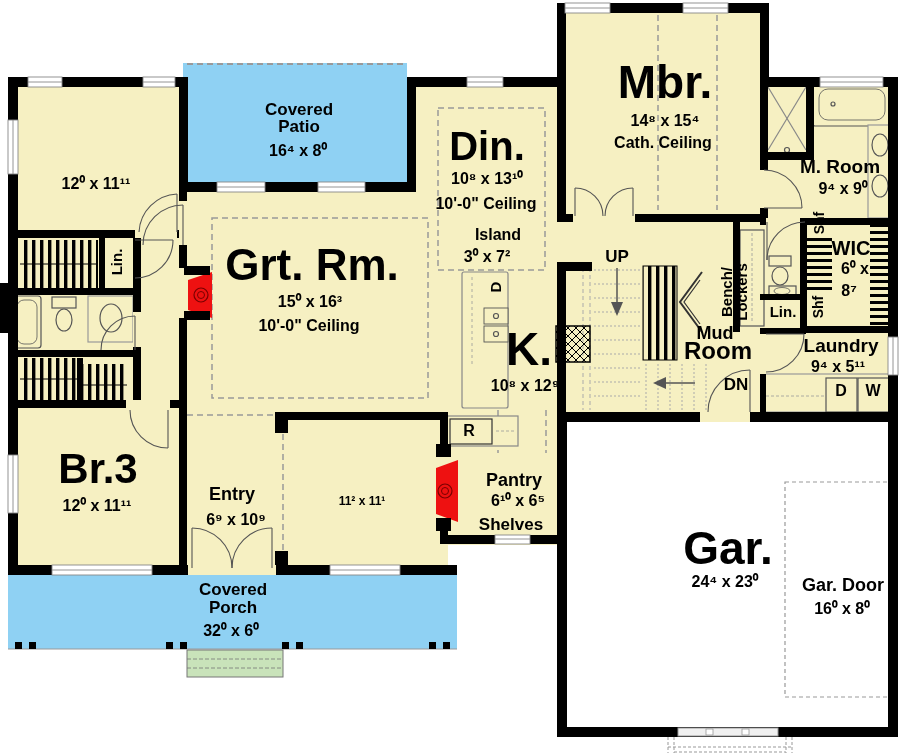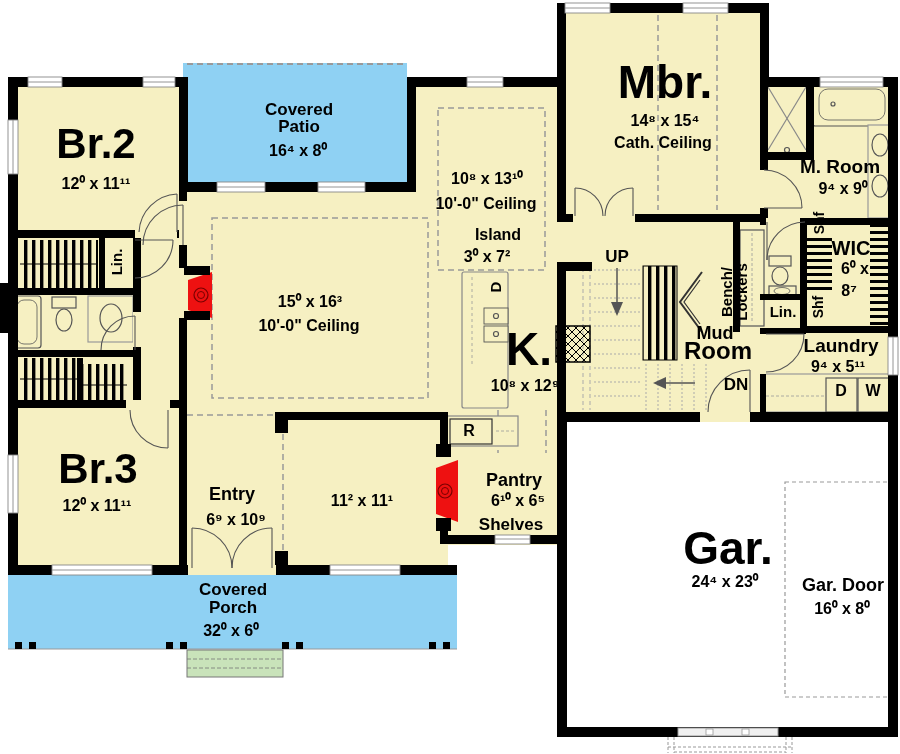--- a/index.html
+++ b/index.html
@@ -303,27 +303,28 @@
           <rect x="296" y="642" width="7" height="7"></rect>
       <rect x="429" y="642" width="7" height="7"></rect>
           <rect x="443" y="642" width="7" height="7"></rect>
     </g>
     <rect x="187" y="650" width="96" height="27" fill="#C9E3BA" stroke="#777" stroke-width="1"></rect>
     <line x1="187" y1="659" x2="283" y2="659" stroke="#777" stroke-width="0.8" stroke-dasharray="4,2"></line>
     <line x1="187" y1="668" x2="283" y2="668" stroke="#777" stroke-width="0.8" stroke-dasharray="4,2"></line>
   </g>
 </svg>
 
-<div class="lab" style="left:96px;top:144px;font-size:42px">Br.2</div>
 <div class="lab" style="left:96px;top:184px;font-size:16px">12⁰ x 11¹¹</div>
 <div class="lab" style="left:98px;top:469px;font-size:42px">Br.3</div>
 <div class="lab" style="left:97px;top:506px;font-size:16px">12⁰ x 11¹¹</div>
+<div class="lab" style="left:312px;top:265px;font-size:44px">Grt. Rm.</div>
 <div class="lab" style="left:310px;top:302px;font-size:16px">15⁰ x 16³</div>
 <div class="lab" style="left:309px;top:326px;font-size:16px">10'-0" Ceiling</div>
-<div class="lab" style="left:362px;top:501px;font-size:16px">11² x 11¹</div>
+<div class="lab" style="left:362px;top:501px;font-size:12px">11² x 11¹</div>
+<div class="lab" style="left:487px;top:146px;font-size:40px">Din.</div>
 <div class="lab" style="left:487px;top:179px;font-size:16px">10⁸ x 13¹⁰</div>
 <div class="lab" style="left:486px;top:204px;font-size:16px">10'-0" Ceiling</div>
 <div class="lab" style="left:498px;top:235px;font-size:16px">Island</div>
 <div class="lab" style="left:487px;top:257px;font-size:16px">3⁰ x 7²</div>
 <div class="lab" style="left:529px;top:349px;font-size:46px">K.</div>
 <div class="lab" style="left:525px;top:386px;font-size:16px">10⁸ x 12⁹</div>
 <div class="lab" style="left:665px;top:82px;font-size:46px">Mbr.</div>
 <div class="lab" style="left:665px;top:121px;font-size:16px">14⁸ x 15⁴</div>
 <div class="lab" style="left:663px;top:143px;font-size:16px">Cath. Ceiling</div>
 <div class="lab" style="left:840px;top:167px;font-size:19px">M. Room</div>

